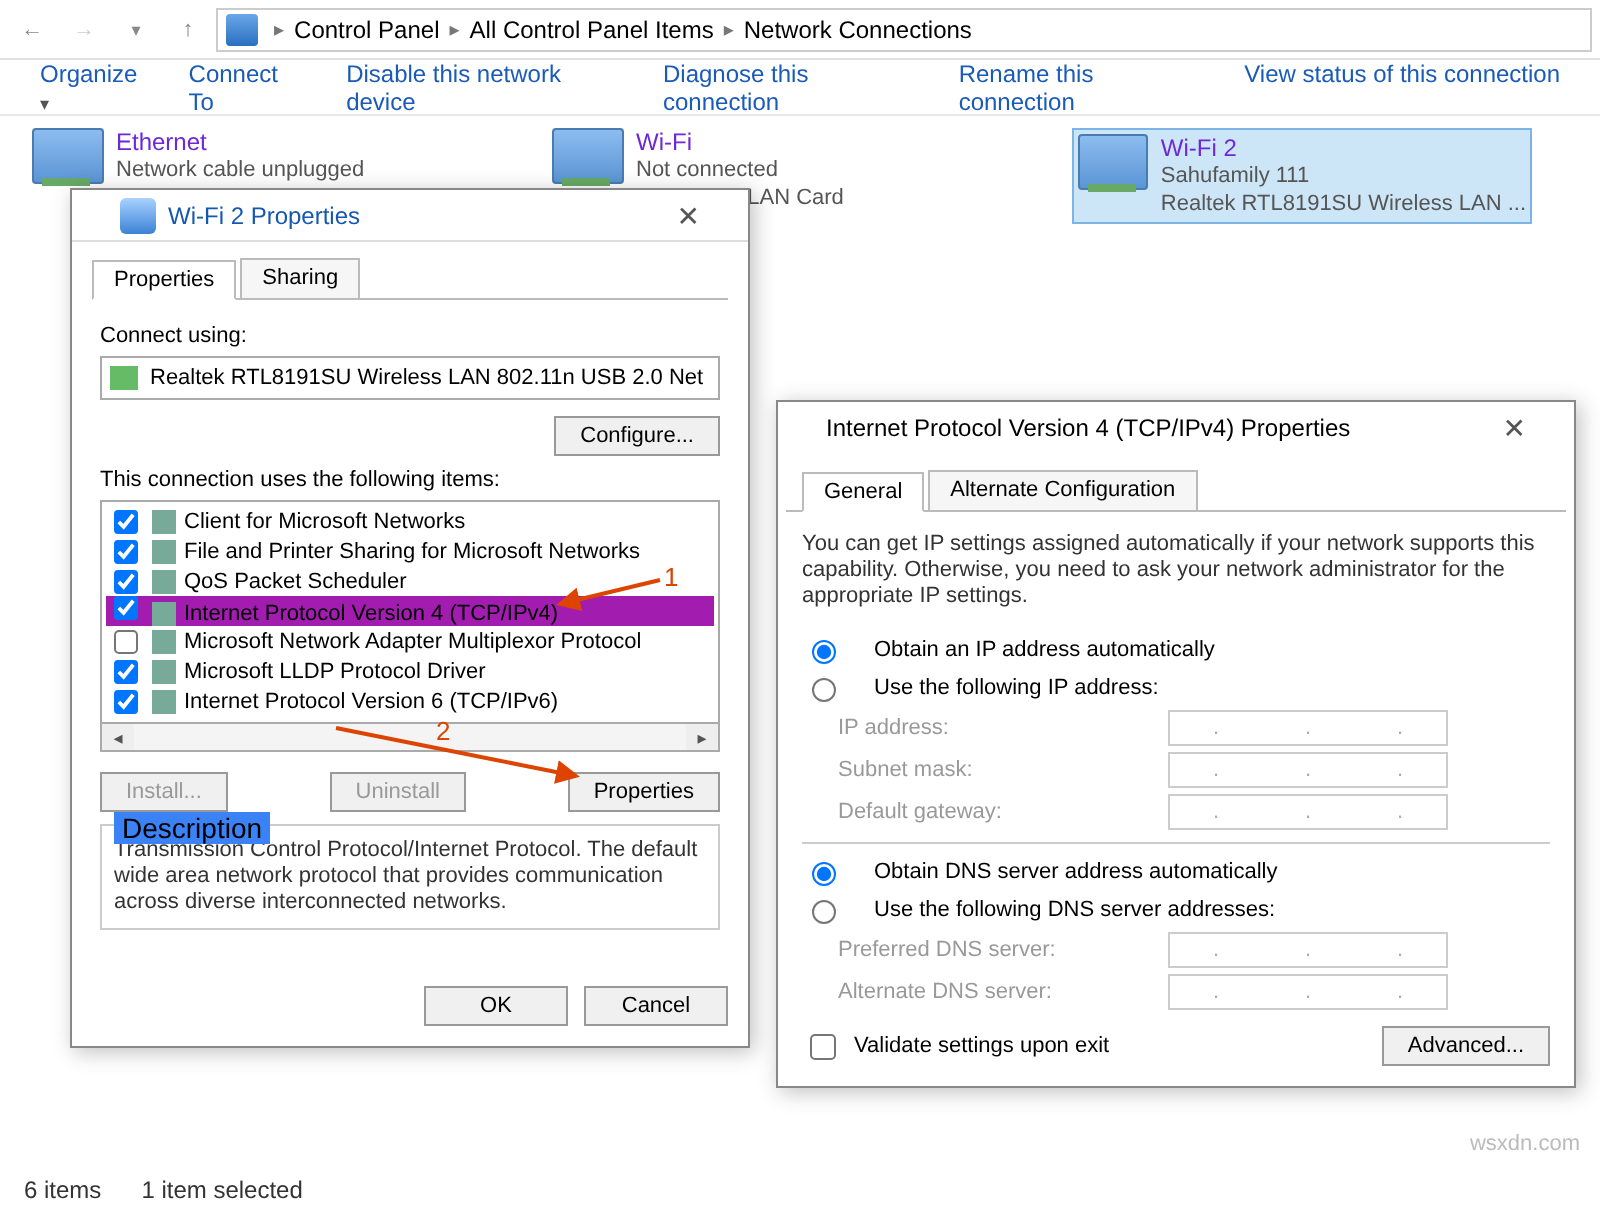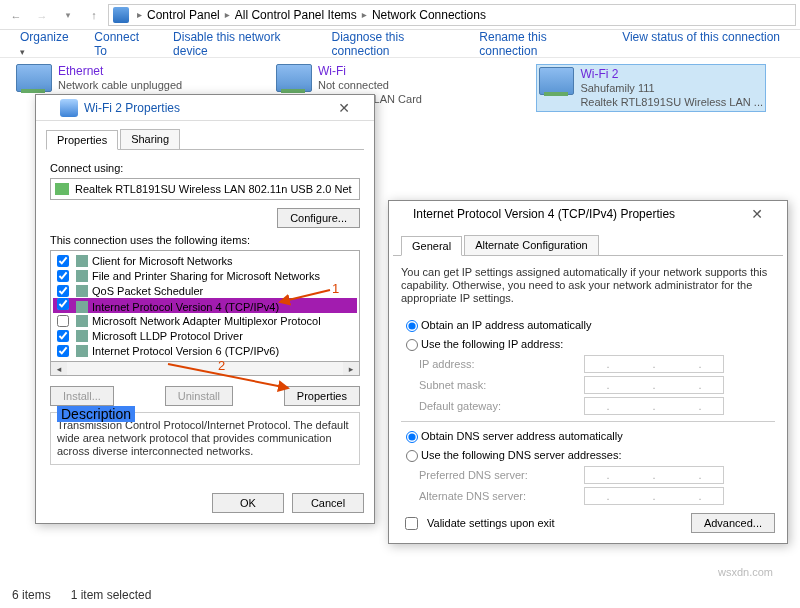--- a/index.html
+++ b/index.html
@@ -47,33 +47,33 @@
 .hsb .track{flex:1;background:#f4f4f4;}
 .btnrow{display:flex;justify-content:space-between;margin-top:10px;}
 .fieldset{border:1px solid #ccc;padding:6px;margin-top:6px;position:relative;}
 .fieldset .legend{position:absolute;top:-7px;left:6px;background:#3b82f6;padding:0 4px;font-size:14px;}
 .desc{font-size:11px;color:#333;line-height:13px;}
 .okrow{display:flex;justify-content:flex-end;gap:8px;padding:10px;}
 
 
 .dlg2{left:388px;top:200px;width:400px;}
 .dlg2 .dlgtitle{color:#000;font-weight:normal;}
-.radio{display:flex;align-items:center;gap:0;margin:4px 0;}
+.radio{display:flex;align-items:center;gap:16px;margin:4px 0;}
 .radio input{width:12px;height:12px;}
 .iprow{display:flex;align-items:center;margin:3px 0 3px 18px;gap:35px;}
 .iprow .iplbl{width:130px;color:#999;}
 .ipin{width:140px;height:18px;border:1px solid #ccc;background:#fff;display:flex;align-items:center;justify-content:space-evenly;color:#aaa;}
 .ipin span{flex:1;text-align:center;}
 .valrow{display:flex;align-items:center;gap:6px;margin-top:8px;}
 
 
 .arrow{position:absolute;pointer-events:none;}
 
 .status{position:absolute;left:12px;bottom:6px;display:flex;gap:20px;font-size:12px;color:#333;}
-.water{position:absolute;right:27px;bottom:30px;color:#bbb;font-size:11px;}
+.water{position:absolute;right:10px;bottom:30px;color:#bbb;font-size:11px;}
 .blueicon{width:18px;height:18px;border-radius:3px;background:linear-gradient(#a9d2ff,#3c82d6);margin-right:6px;}
 .hr{border-top:1px solid #ccc;margin:6px 0;}
 </style>
 </head>
 <body>
 
 <div class="nav">
   <div class="navbtn">←</div>
   <div class="navbtn" style="color:#ccc;">→</div>
   <div class="navbtn" style="font-size:9px;">▾</div>

